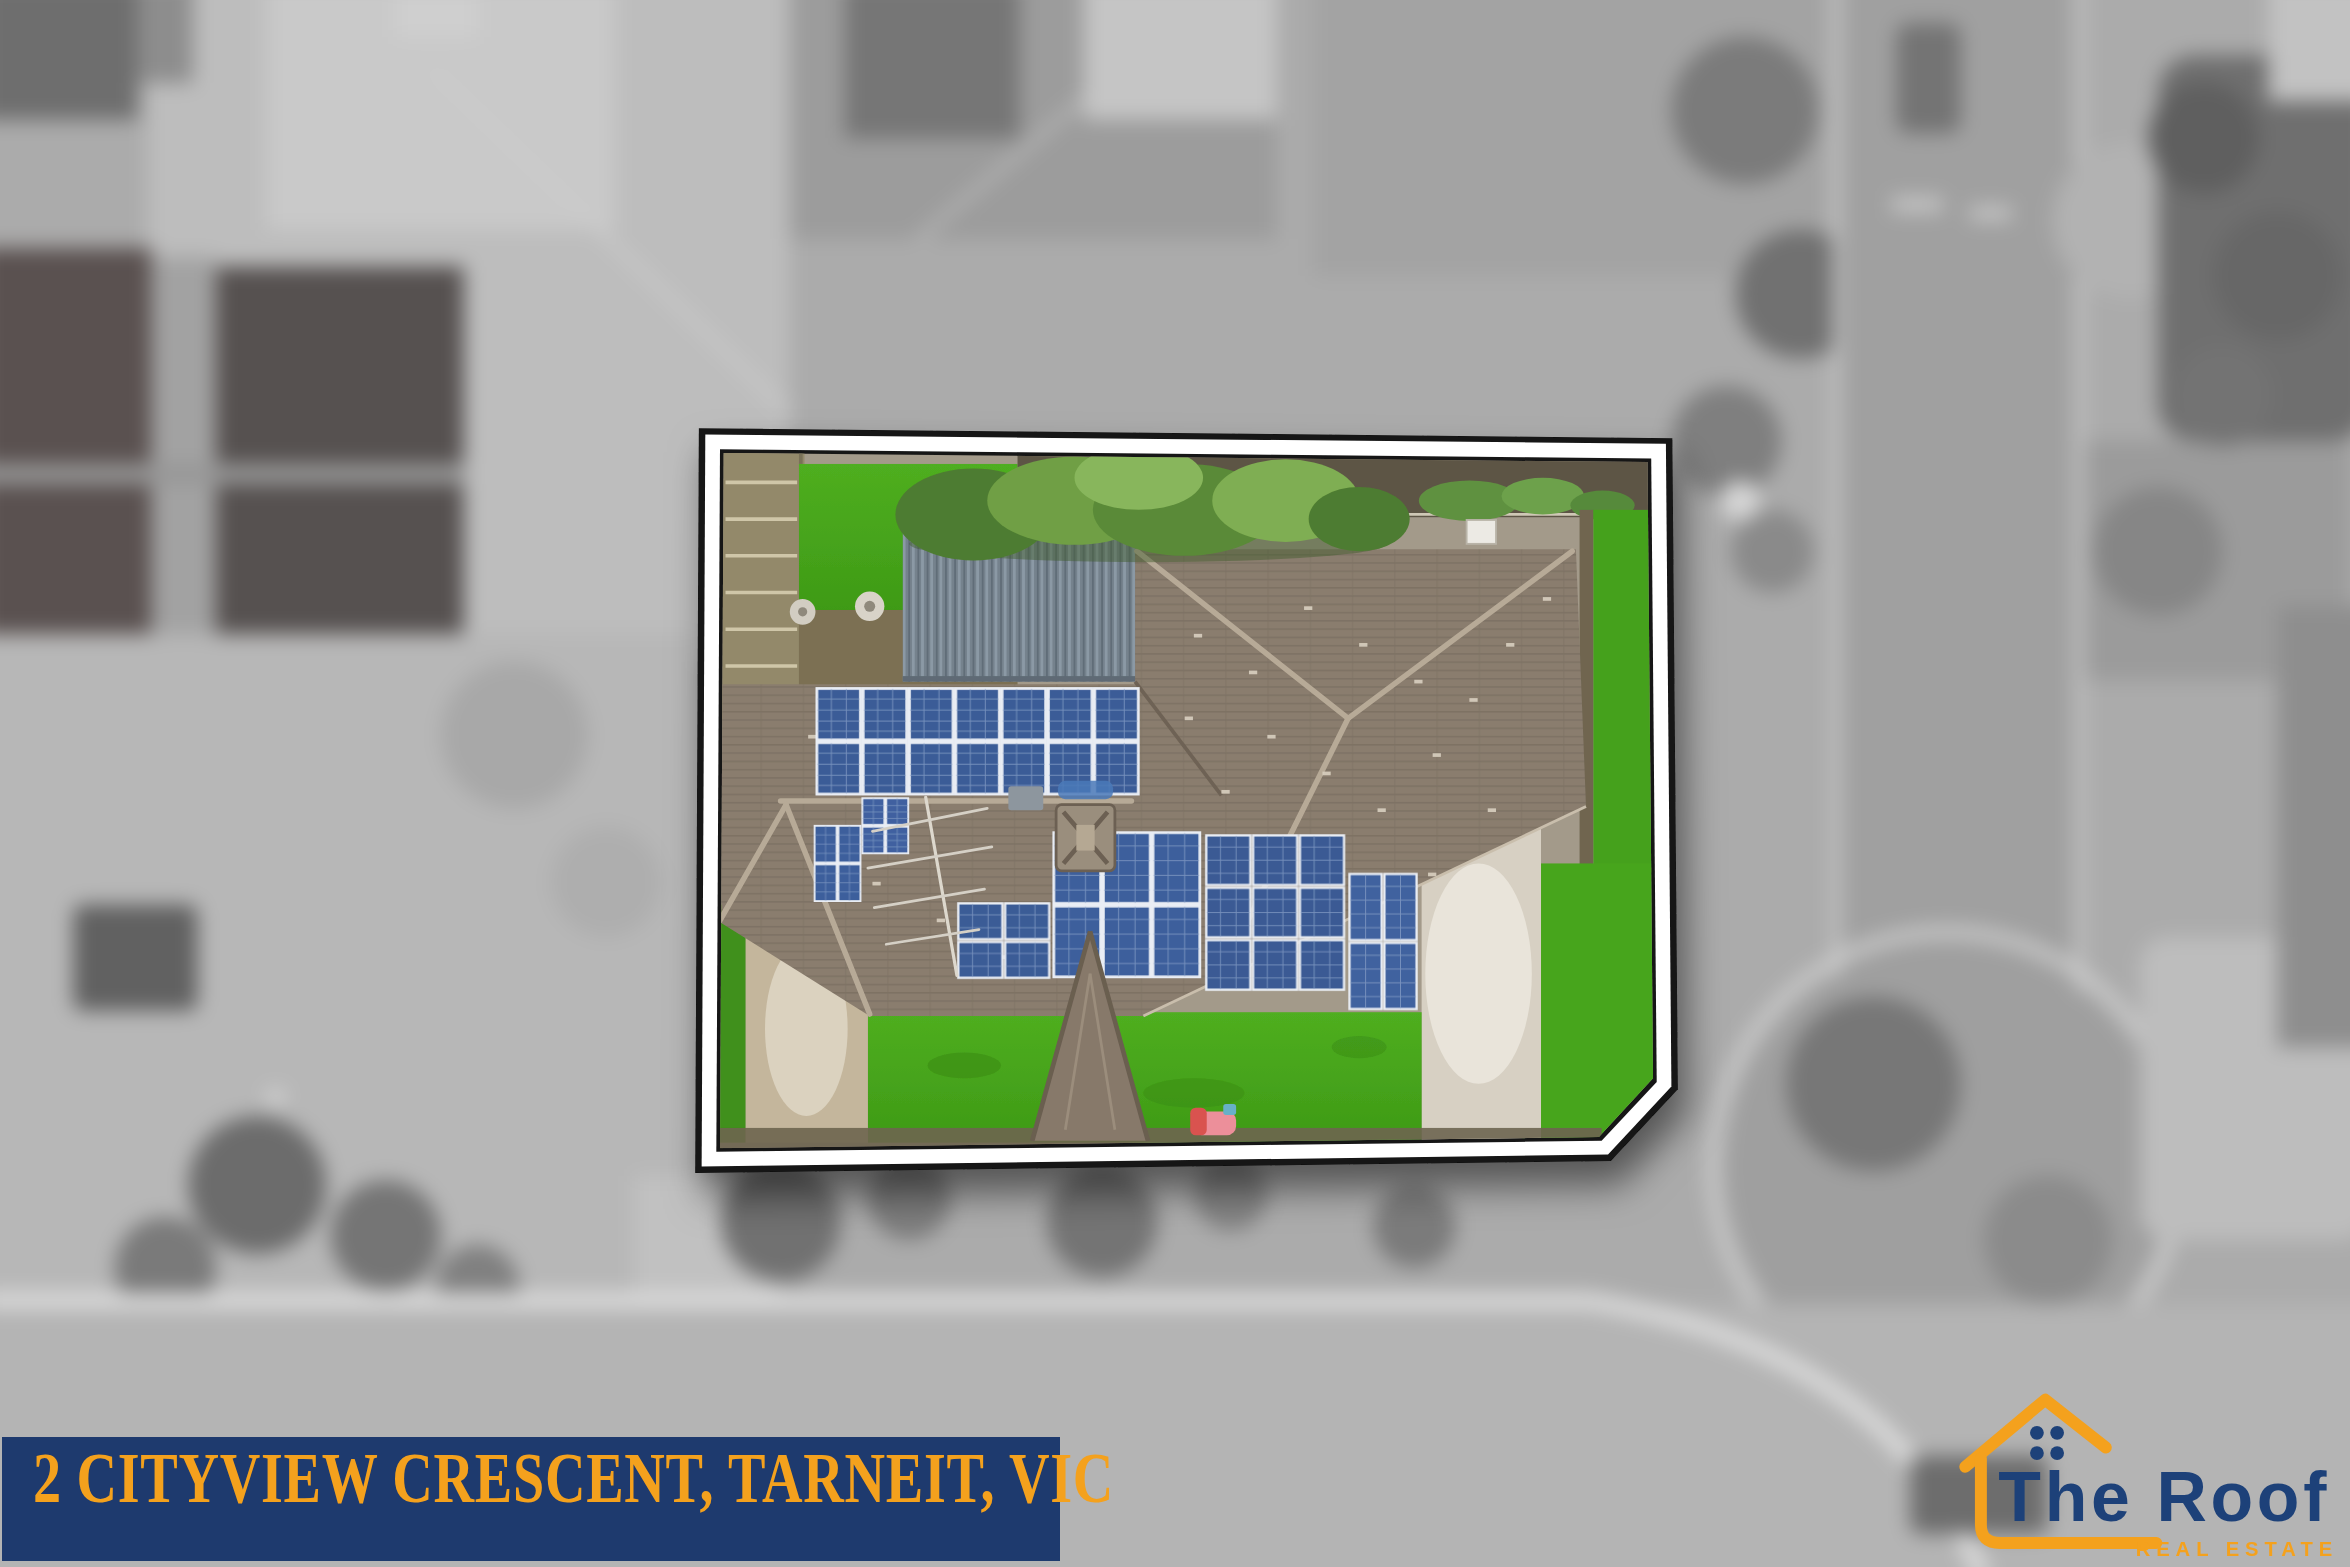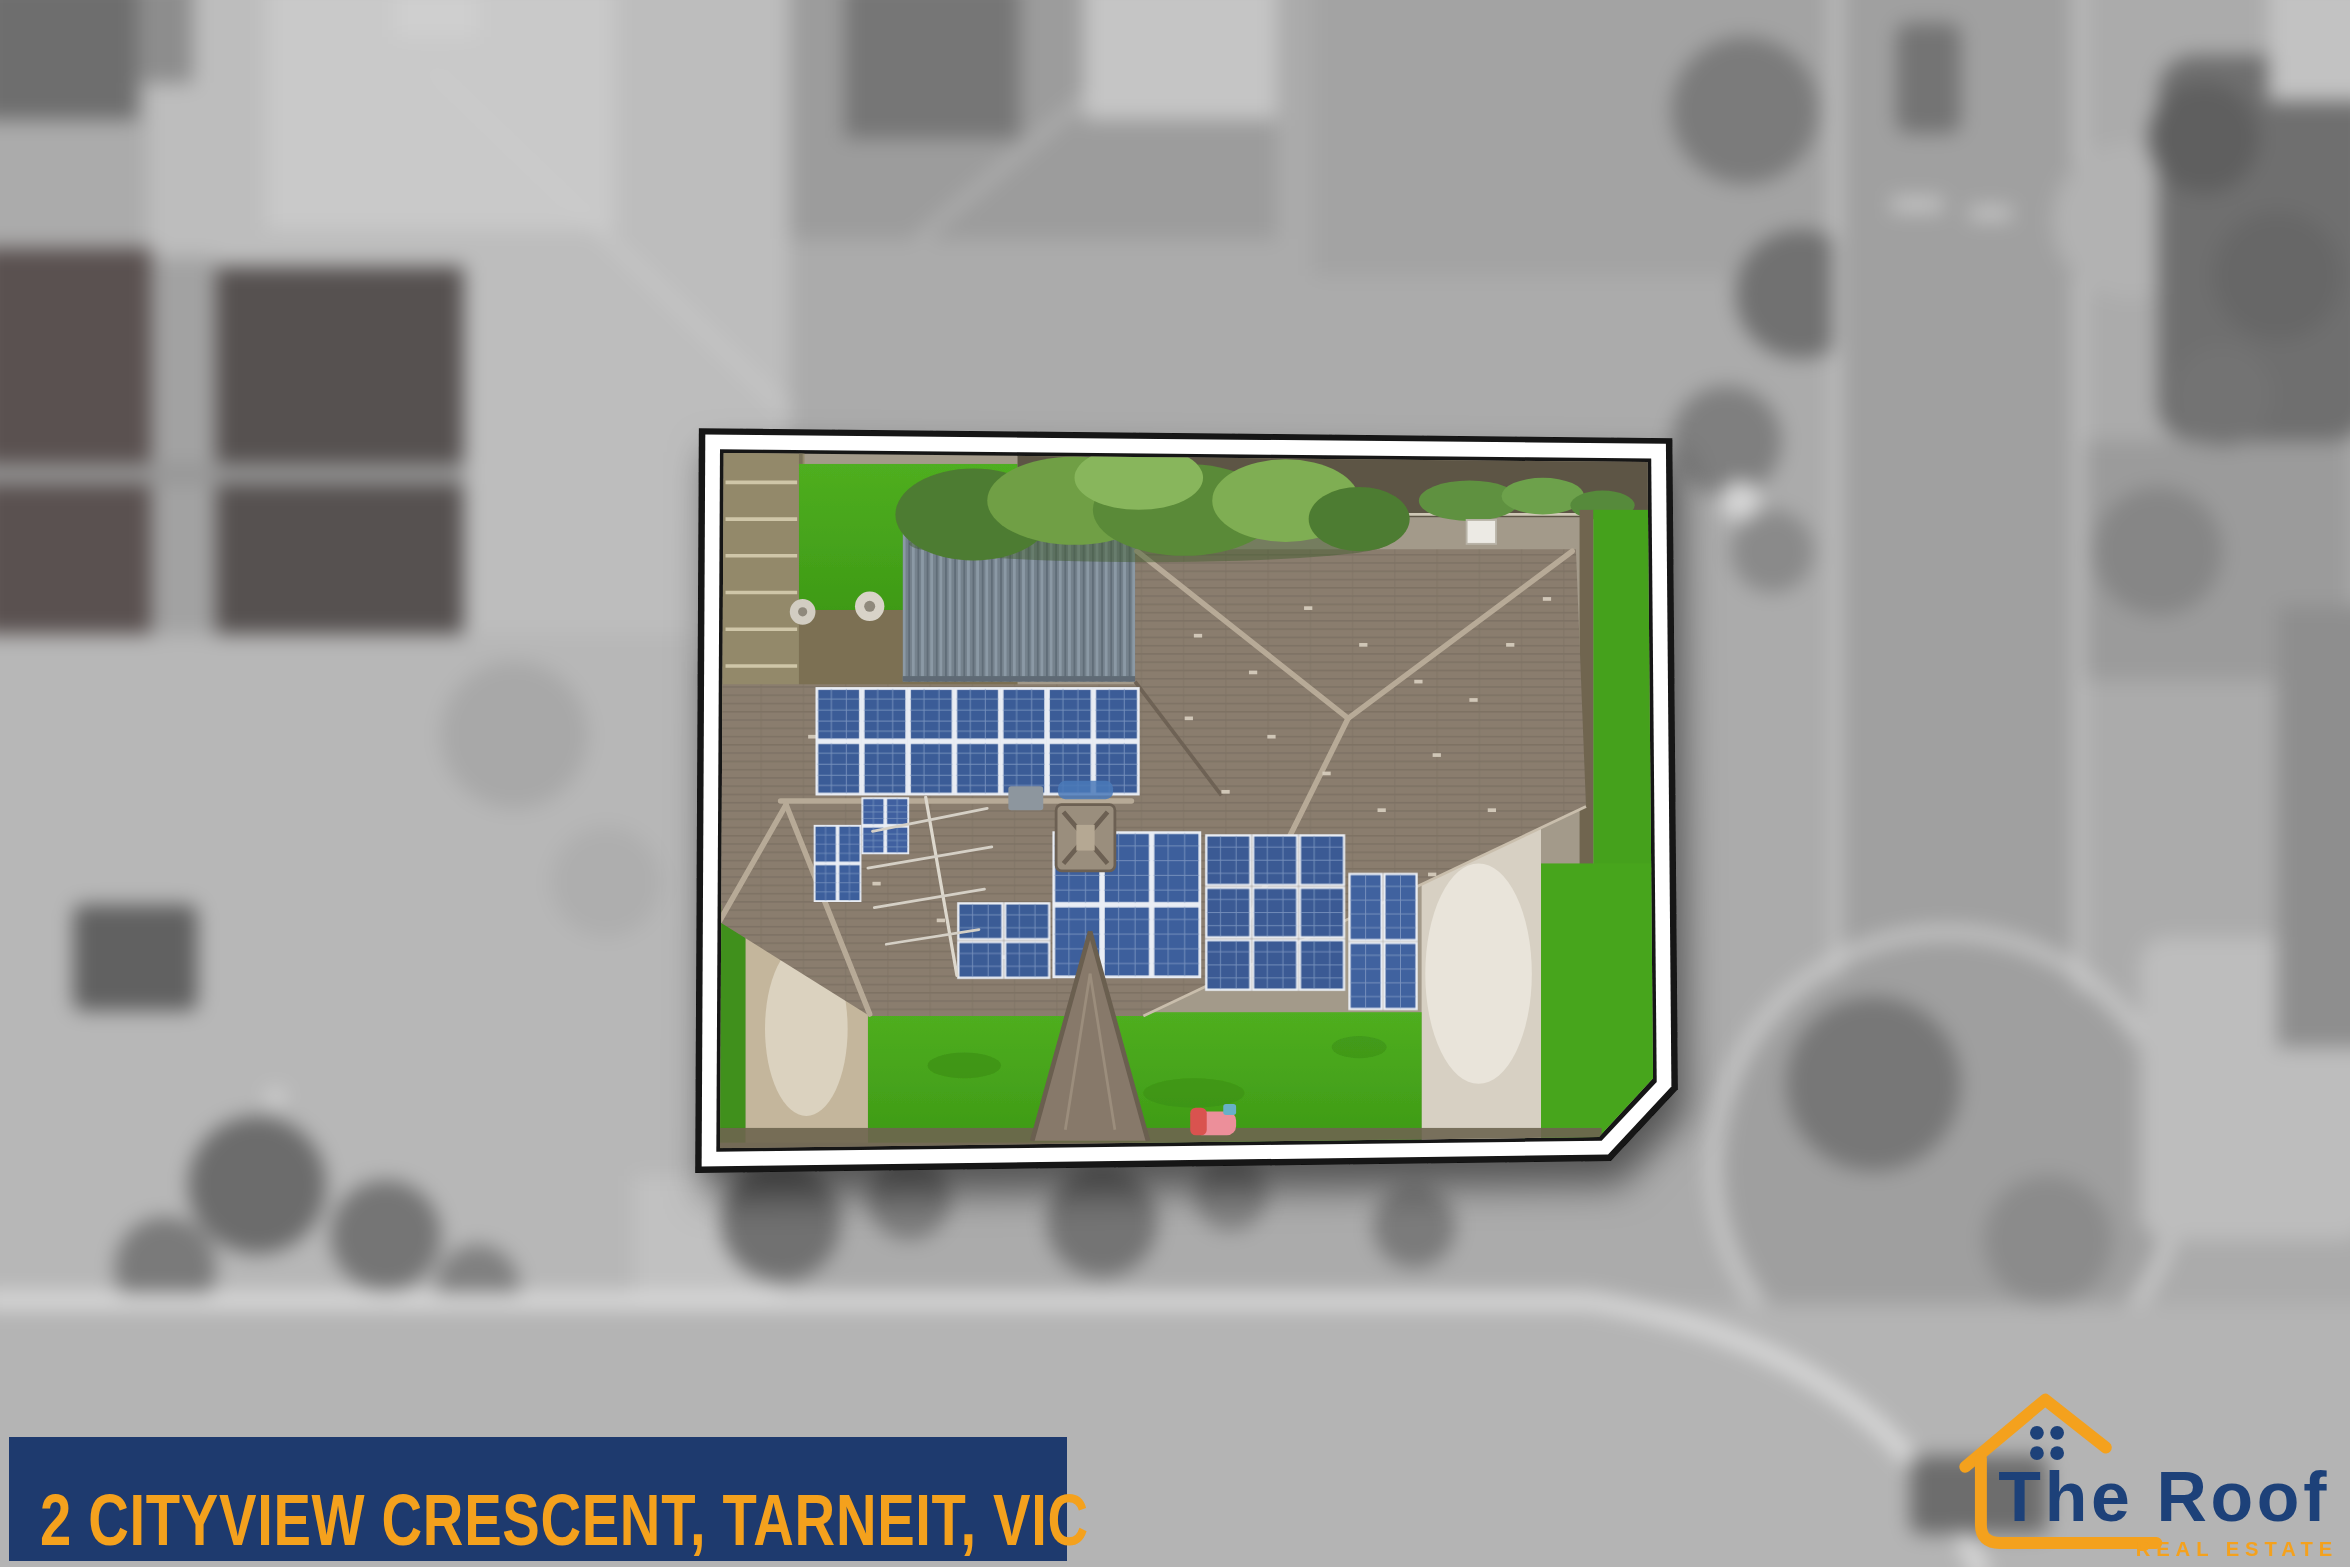--- a/index.html
+++ b/index.html
@@ -1,22 +1,22 @@
 <!DOCTYPE html>
 <html style="--banner-navy: #1e3a6e; --accent-orange: #f4a11d; --logo-blue: #1d4179; --lawn-green: #46a41d; --solar-blue: #3b5c97; --roof-taupe: #8a7d6e;font-size:14.7px"><head>
 <meta charset="utf-8">
 <style>
   html,body{margin:0;padding:0;background:#9e9e9e;}
   #canvas{position:relative;width:2351px;height:1568px;overflow:hidden;
           font-family:"Liberation Sans",sans-serif;background:#ababab;}
   svg{display:block;}
   #bg-svg,#sticker-svg{position:absolute;left:0;top:0;}
   
-  #address-banner{position:absolute;left:9px;top:1437px;width:1058px;height:124px;
-      background:var(--banner-navy,#1e3a6e);display:flex;align-items:flex-end;}
+  #address-banner{position:absolute;left:2px;top:1437px;width:1058px;height:124px;
+      background:var(--banner-navy,#1e3a6e);display:flex;align-items:flex-start;font-family:Liberation Serif, serif;}
   #address-banner .addr{display:inline-block;margin-left:31px;
       font-weight:bold;font-size:72px;letter-spacing:0.9px;white-space:nowrap;
       color:var(--accent-orange,#f4a11d);
       transform:scaleX(0.78);transform-origin:0 50%;}
   
   .logo-name-text{font-weight:bold;font-size:76px;letter-spacing:4px;
       fill:var(--logo-blue,#1d4179);font-family:"Liberation Sans",sans-serif;}
   .logo-tagline-text{font-weight:bold;font-size:22px;letter-spacing:6.5px;
       fill:var(--accent-orange,#f4a11d);font-family:"Liberation Sans",sans-serif;}
   .house-stroke{stroke:var(--accent-orange,#f4a11d);stroke-width:13;fill:none;

